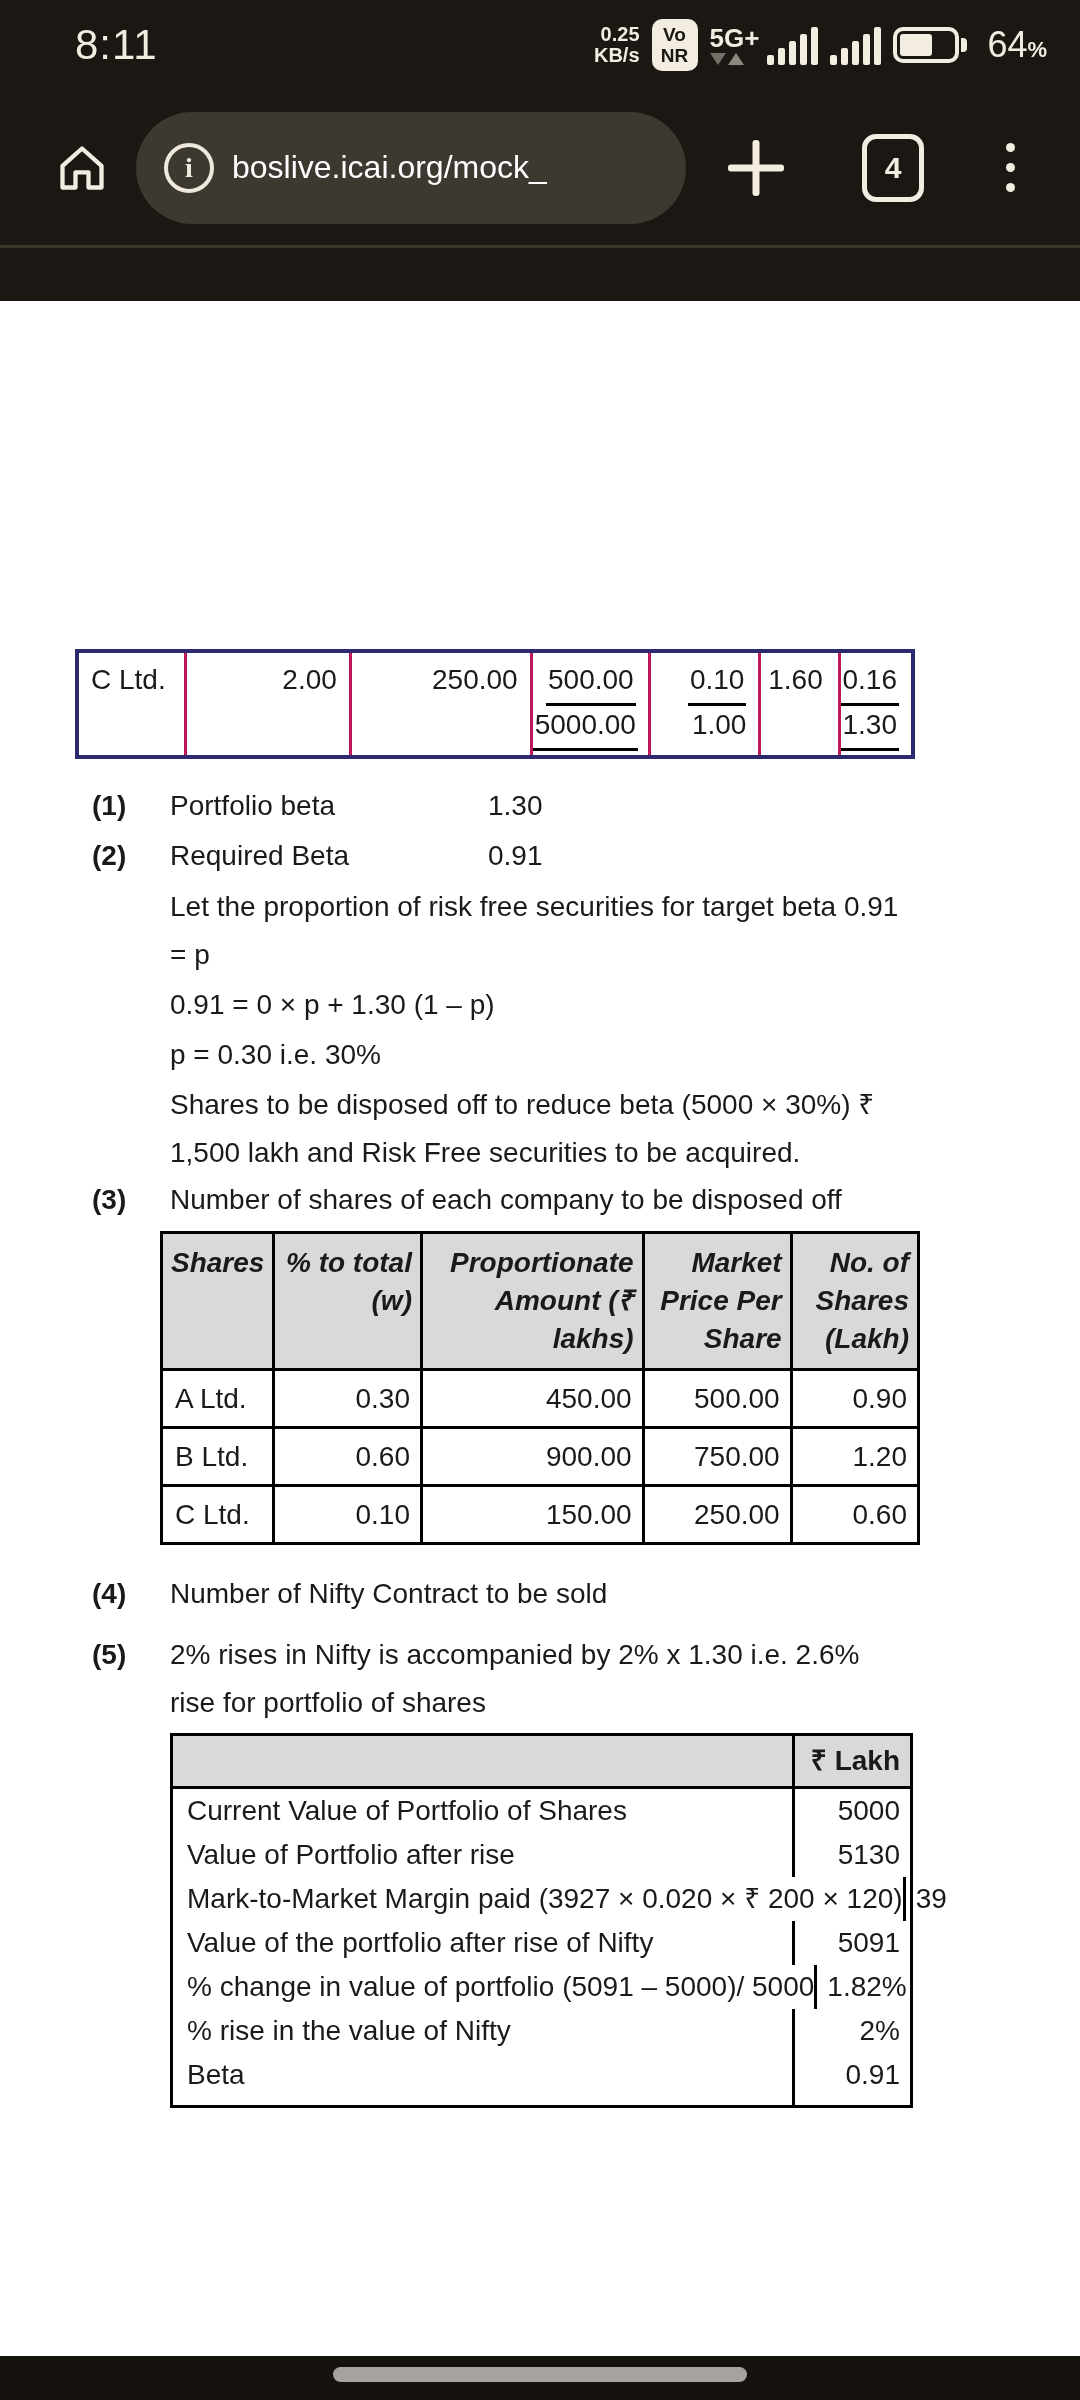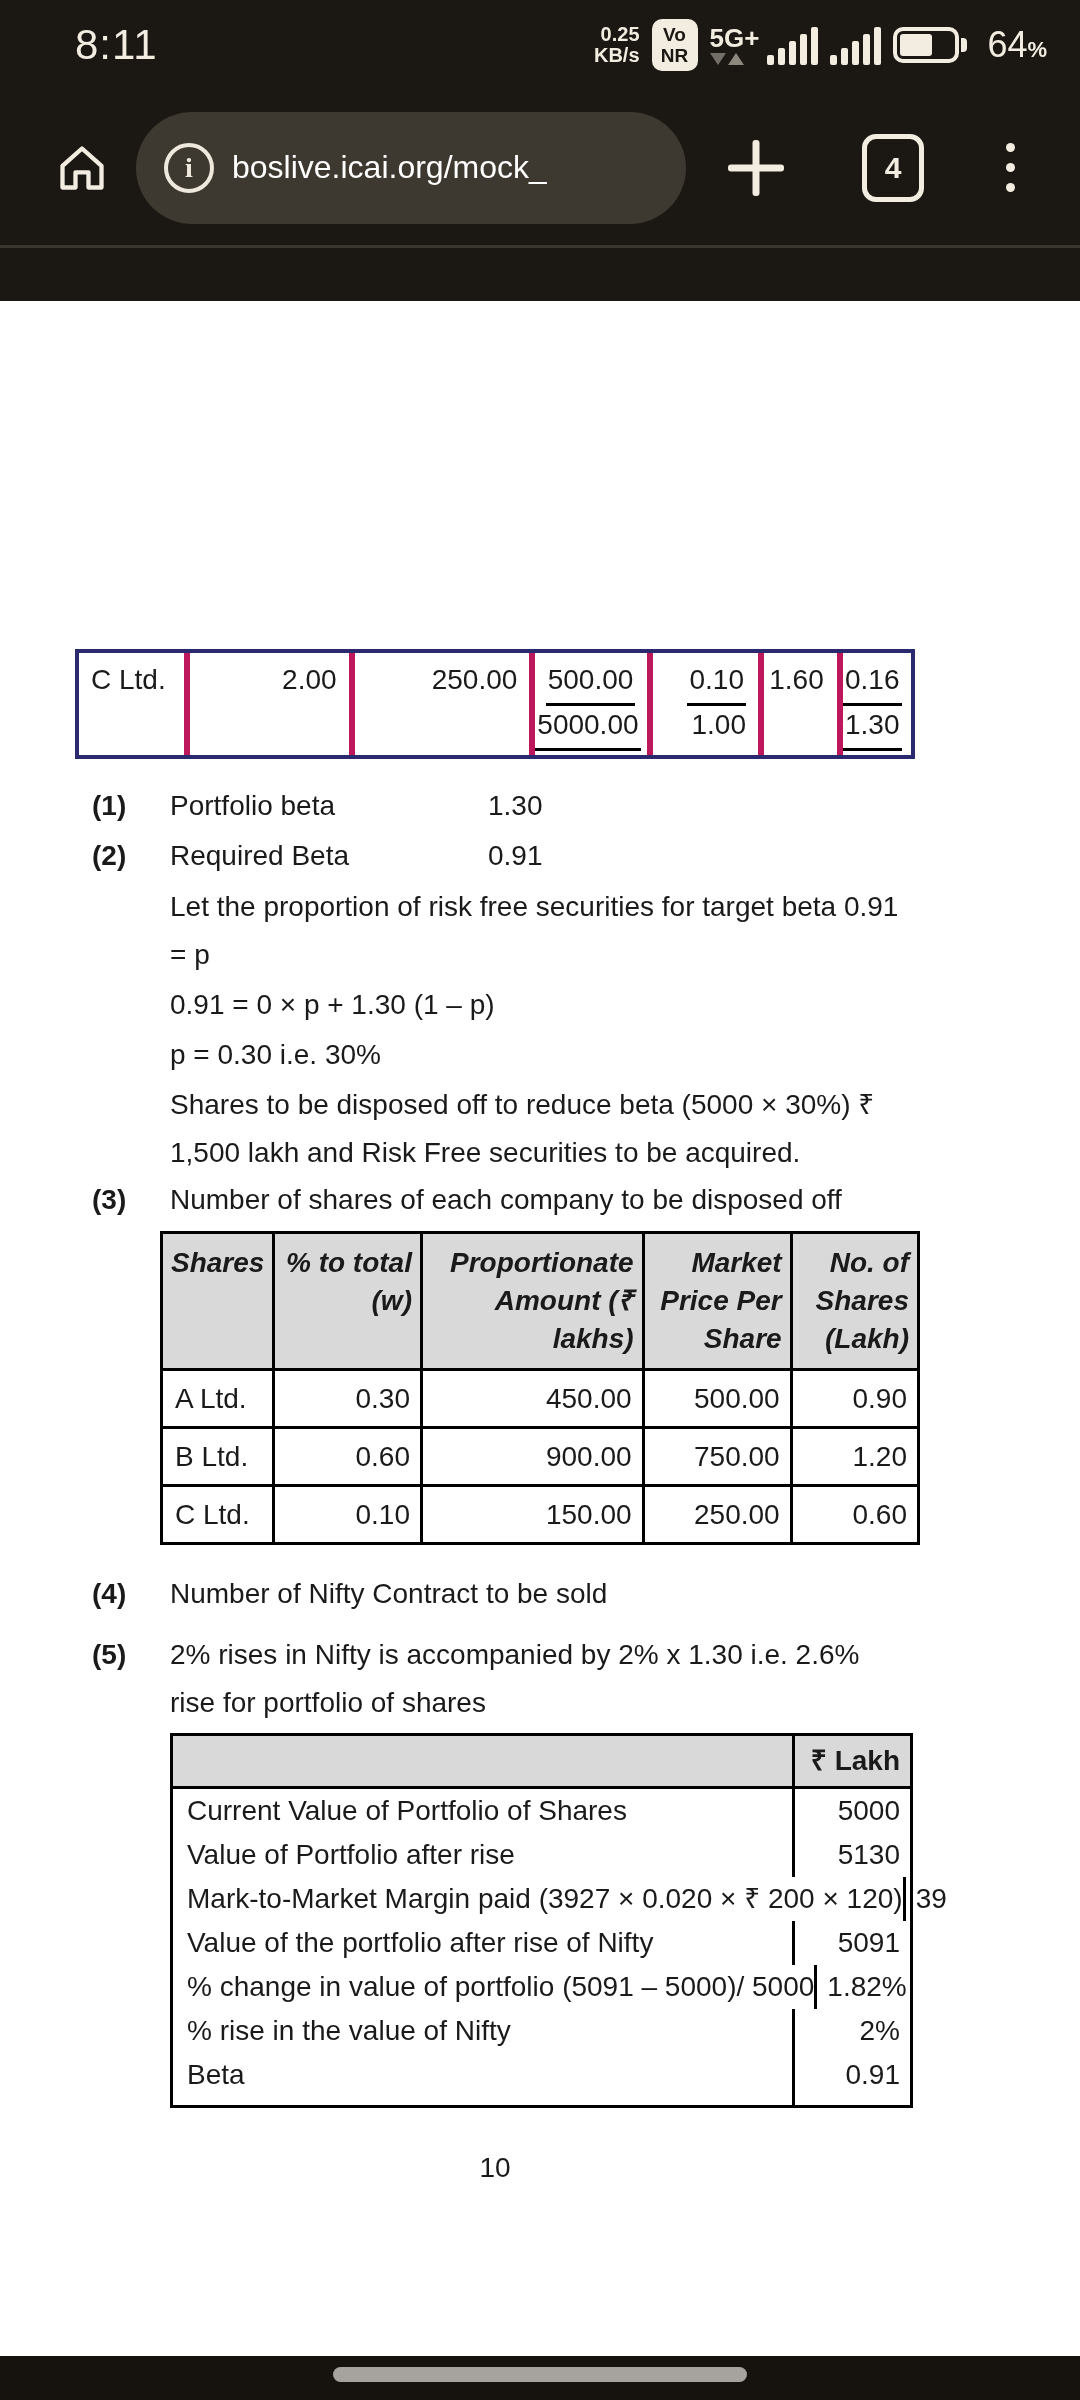--- a/index.html
+++ b/index.html
@@ -68,21 +68,21 @@
   
   .page{
     position:absolute;top:301px;left:0;width:1080px;height:2055px;
     background:#ffffff;color:#1a1a1a;font-size:28px;overflow:hidden;
   }
   .page *{box-sizing:border-box;}
 
   
   .t1{margin:348px 0 0 75px;width:840px;display:flex;
     border:4px solid #2b2a6e;}
-  .t1 .col{border-left:6px solid #be185d;padding:4px 0 8px 0;}
+  .t1 .col{border-left:3px solid #be185d;padding:4px 0 8px 0;}
   .t1 .col:first-child{border-left:none;}
   .t1 .line{height:45px;line-height:45px;text-align:right;padding-right:12px;white-space:nowrap;}
   .t1 .line.name{text-align:left;padding-left:12px;}
   .t1 .line.ctr{text-align:center;padding-right:8px;}
   .uline{display:inline-block;border-bottom:3px solid #000;padding:0 2px 1px 2px;}
 
   
   .point{display:grid;grid-template-columns:78px 318px 1fr;margin-left:92px;
     line-height:46px;}
   .point .pnum{font-weight:700;}
@@ -312,18 +312,17 @@
     <div class="row">
       <div class="rlabel">% rise in the value of Nifty</div>
       <div class="rval">2%</div>
     </div>
     <div class="row">
       <div class="rlabel">Beta</div>
       <div class="rval">0.91</div>
     </div>
   </div>
 
-  <div class="page-num">10</div>
 </div>
 
 <div class="bottom-bar">
   <div class="gesture-pill"></div>
 </div>
 
 </body></html>

